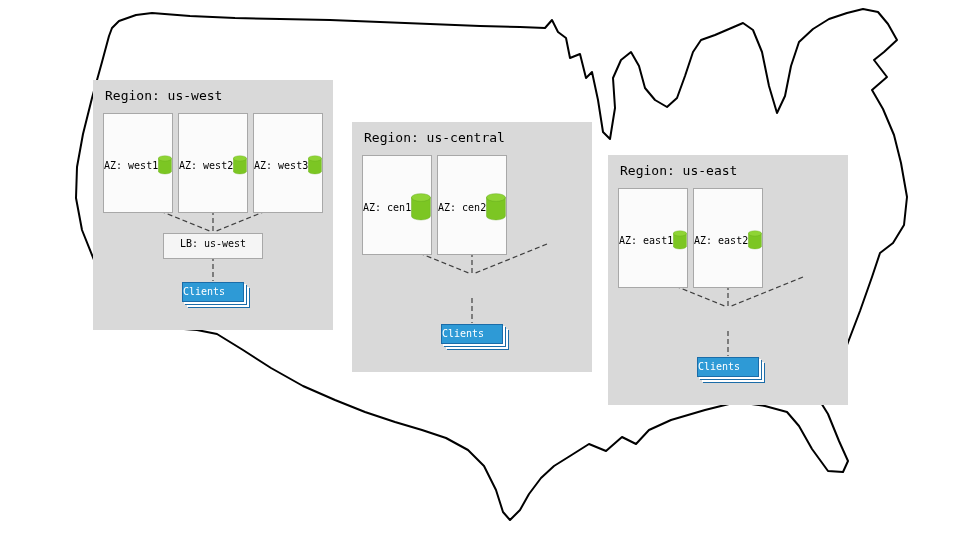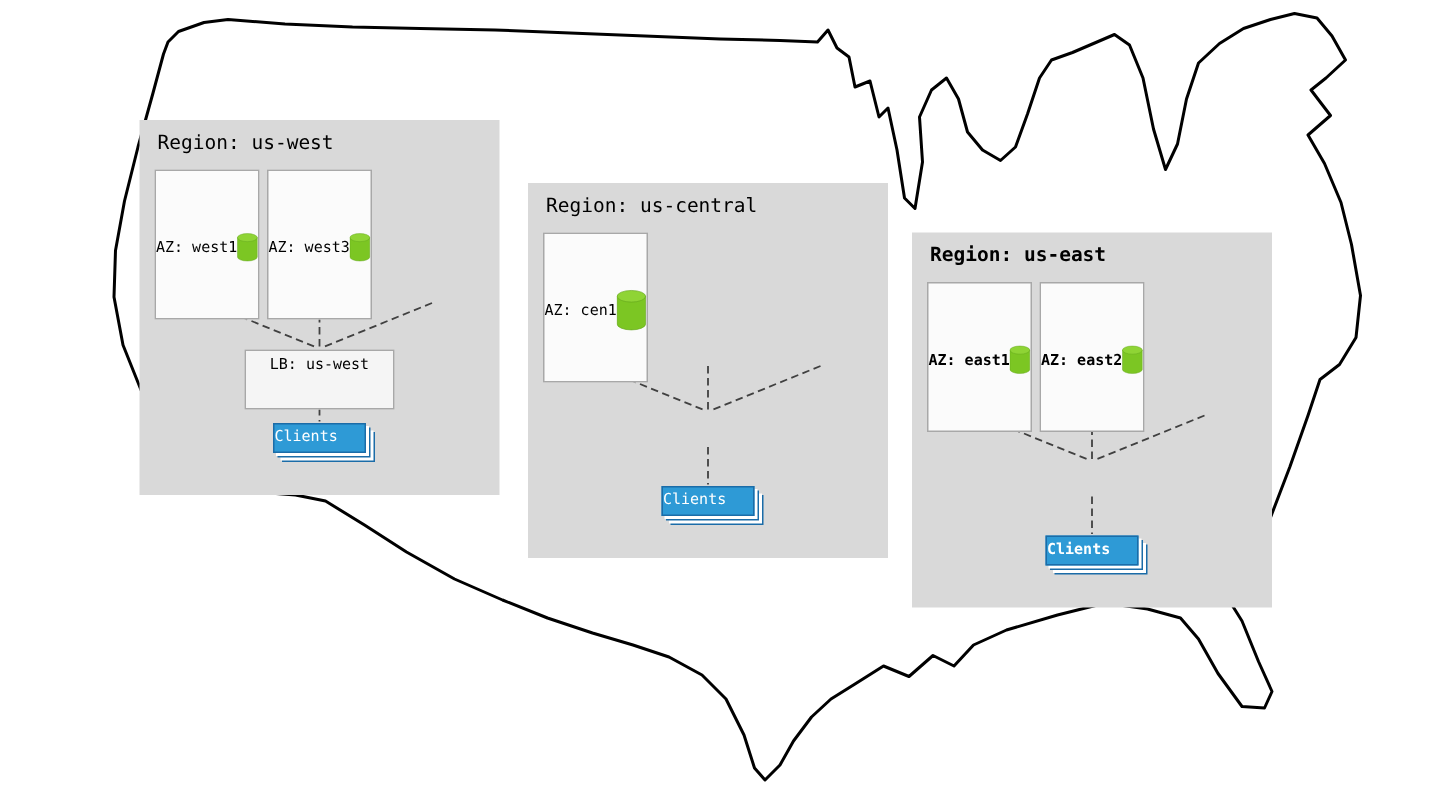--- a/index.html
+++ b/index.html
@@ -9,40 +9,40 @@
     color:#000;
   }
   .canvas { position:relative; width:960px; height:540px; }
 
   .map { position:absolute; left:0; top:0; width:960px; height:540px; }
   .map path { fill:#ffffff; stroke:var(--map-stroke,#000); stroke-width:2; stroke-linejoin:round; }
 
   .region { position:absolute; width:240px; height:250px; background:var(--region-bg,#d9d9d9); }
   .region--west    { left:93px;  top:80px;  }
   .region--central { left:352px; top:122px; }
-  .region--east    { left:608px; top:155px;font-weight:bold; }
+  .region--east    { left:608px; top:155px; }
 
   .region-title { position:absolute; left:12px; top:8px; font-size:13px; white-space:nowrap; }
 
   .az-row { position:absolute; left:10px; top:33px; width:220px; display:flex; gap:5px; }
   .az {
     width:70px; height:100px; background:var(--az-bg,#fbfbfb);
     border:1px solid var(--az-border,#a8a8a8);
     display:flex; flex-direction:row; align-items:center;
   }
   .az-label { font-size:10px; margin-top:5px; white-space:nowrap; }
   .cyl { margin-top:4px; }
   .cyl-body { fill:var(--cylinder-green,#7cc623); stroke:var(--cylinder-stroke,#63a61c); stroke-width:1; }
   .cyl-top  { fill:var(--cylinder-top,#8fd435);  stroke:var(--cylinder-stroke,#63a61c); stroke-width:1; }
 
   .connectors { position:absolute; left:0; top:0; width:240px; height:250px; pointer-events:none; }
   .connectors path { fill:none; stroke:var(--connector,#404040); stroke-width:1.2; stroke-dasharray:5 3; }
 
   .lb {
-    position:absolute; left:70px; top:153px; width:100px; height:40px;
+    position:absolute; left:70px; top:153px; width:100px; height:26px;
     background:var(--lb-bg,#f5f5f5); border:1px solid var(--az-border,#a8a8a8);
     font-size:10px; text-align:center; line-height:20px; white-space:nowrap;
   }
   .clients {
     position:absolute; left:89px; top:202px; width:62px; height:20px;
     background:var(--clients-bg,#2e9ad6); border:1px solid var(--clients-border,#1b6ca8);
     color:#fff; font-size:10px; text-align:left; line-height:18px;
     box-shadow: 2px 2px 0 #ffffff,
                 3px 3px 0 var(--clients-border,#1b6ca8),
                 5px 5px 0 #ffffff,
@@ -80,20 +80,27 @@
     <div class="region-title">Region: us-west</div>
     <div class="az-row">
       <div class="az">
         <div class="az-label">AZ: west1</div>
         <svg class="cyl" width="46" height="64" viewBox="0 0 46 64">
           <path class="cyl-body" d="M1,10 v43 a22,9 0 0 0 44,0 v-43 z"></path>
             <ellipse class="cyl-top" cx="23" cy="10" rx="22" ry="9"></ellipse>
         </svg>
       </div>
       <div class="az">
+        <div class="az-label">AZ: west2</div>
+        <svg class="cyl" width="46" height="64" viewBox="0 0 46 64">
+          <path class="cyl-body" d="M1,10 v43 a22,9 0 0 0 44,0 v-43 z"></path>
+            <ellipse class="cyl-top" cx="23" cy="10" rx="22" ry="9"></ellipse>
+        </svg>
+      </div>
+      <div class="az">
         <div class="az-label">AZ: west3</div>
         <svg class="cyl" width="46" height="64" viewBox="0 0 46 64">
           <path class="cyl-body" d="M1,10 v43 a22,9 0 0 0 44,0 v-43 z"></path>
             <ellipse class="cyl-top" cx="23" cy="10" rx="22" ry="9"></ellipse>
         </svg>
       </div>
     </div>
     <div class="lb">LB: us-west</div>
     <div class="clients">Clients</div>
   </div>
@@ -102,20 +109,27 @@
     <svg class="connectors" viewBox="0 0 240 250">
       <path d="M45,122 L119,152"></path>
       <path d="M120,122 L120,152"></path>
       <path d="M195,122 L121,152"></path>
       <path d="M120,176 L120,201"></path>
     </svg>
     <div class="region-title">Region: us-central</div>
     <div class="az-row">
       <div class="az">
         <div class="az-label">AZ: cen1</div>
+        <svg class="cyl" width="46" height="64" viewBox="0 0 46 64">
+          <path class="cyl-body" d="M1,10 v43 a22,9 0 0 0 44,0 v-43 z"></path>
+            <ellipse class="cyl-top" cx="23" cy="10" rx="22" ry="9"></ellipse>
+        </svg>
+      </div>
+      <div class="az">
+        <div class="az-label">AZ: cen2</div>
         <svg class="cyl" width="46" height="64" viewBox="0 0 46 64">
           <path class="cyl-body" d="M1,10 v43 a22,9 0 0 0 44,0 v-43 z"></path>
             <ellipse class="cyl-top" cx="23" cy="10" rx="22" ry="9"></ellipse>
         </svg>
       </div>
     </div>
     <div class="clients">Clients</div>
   </div>
 
   <div class="region region--east">

